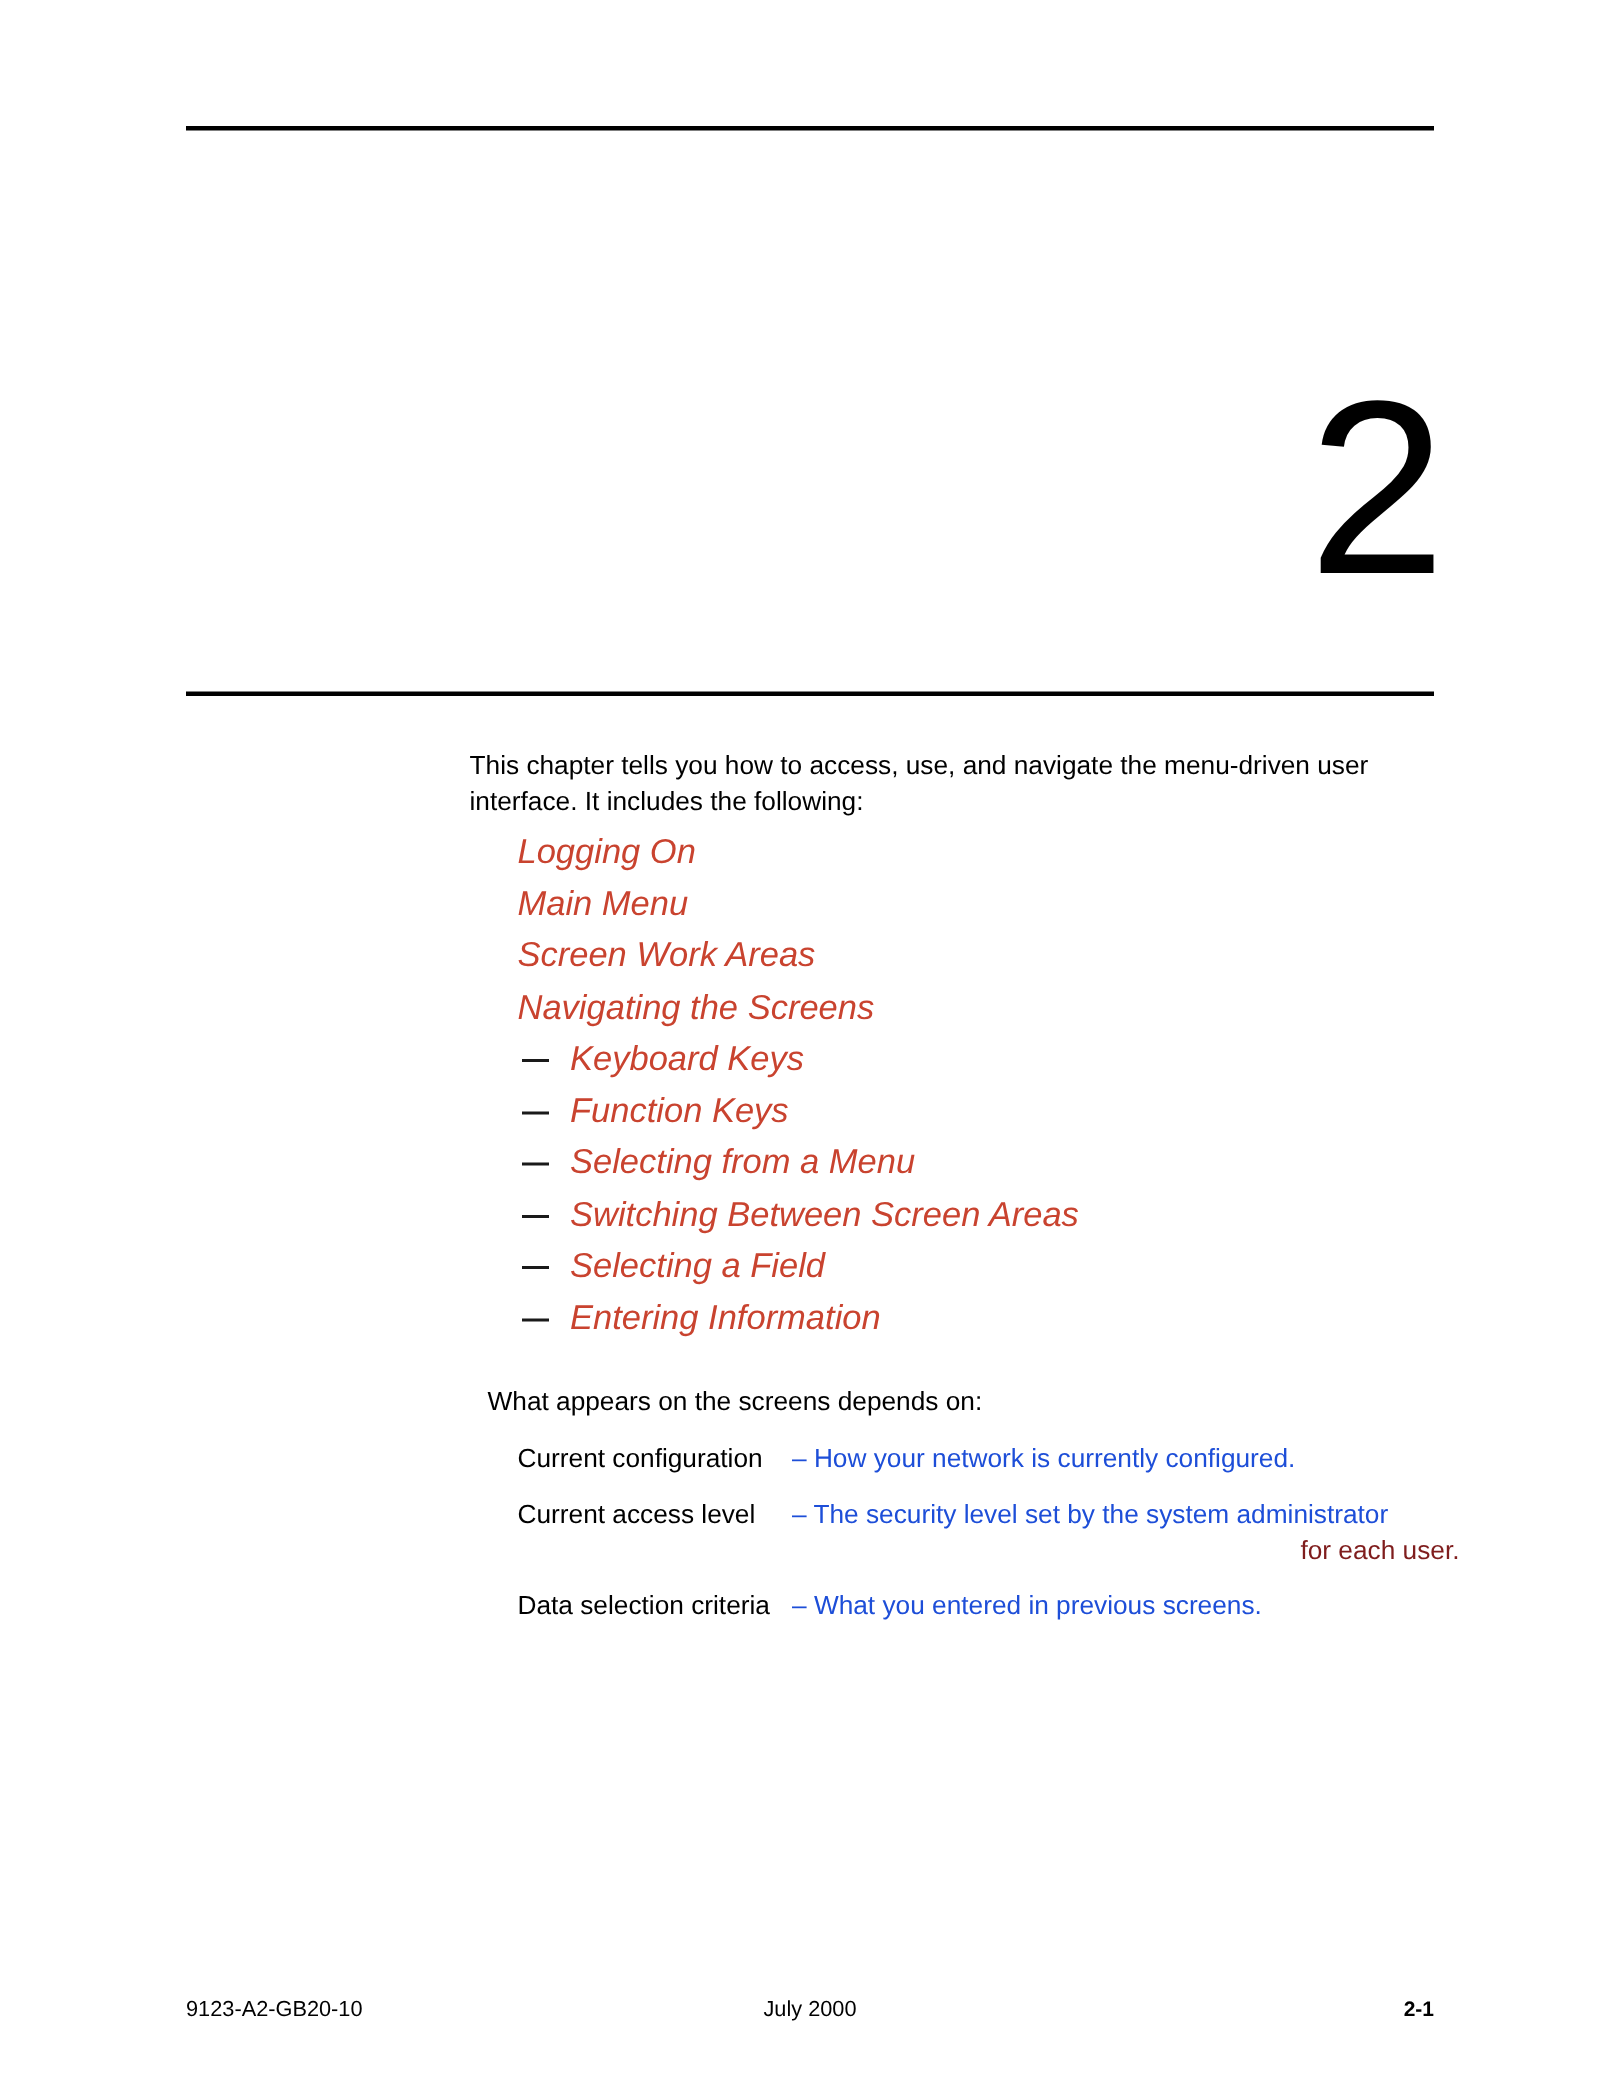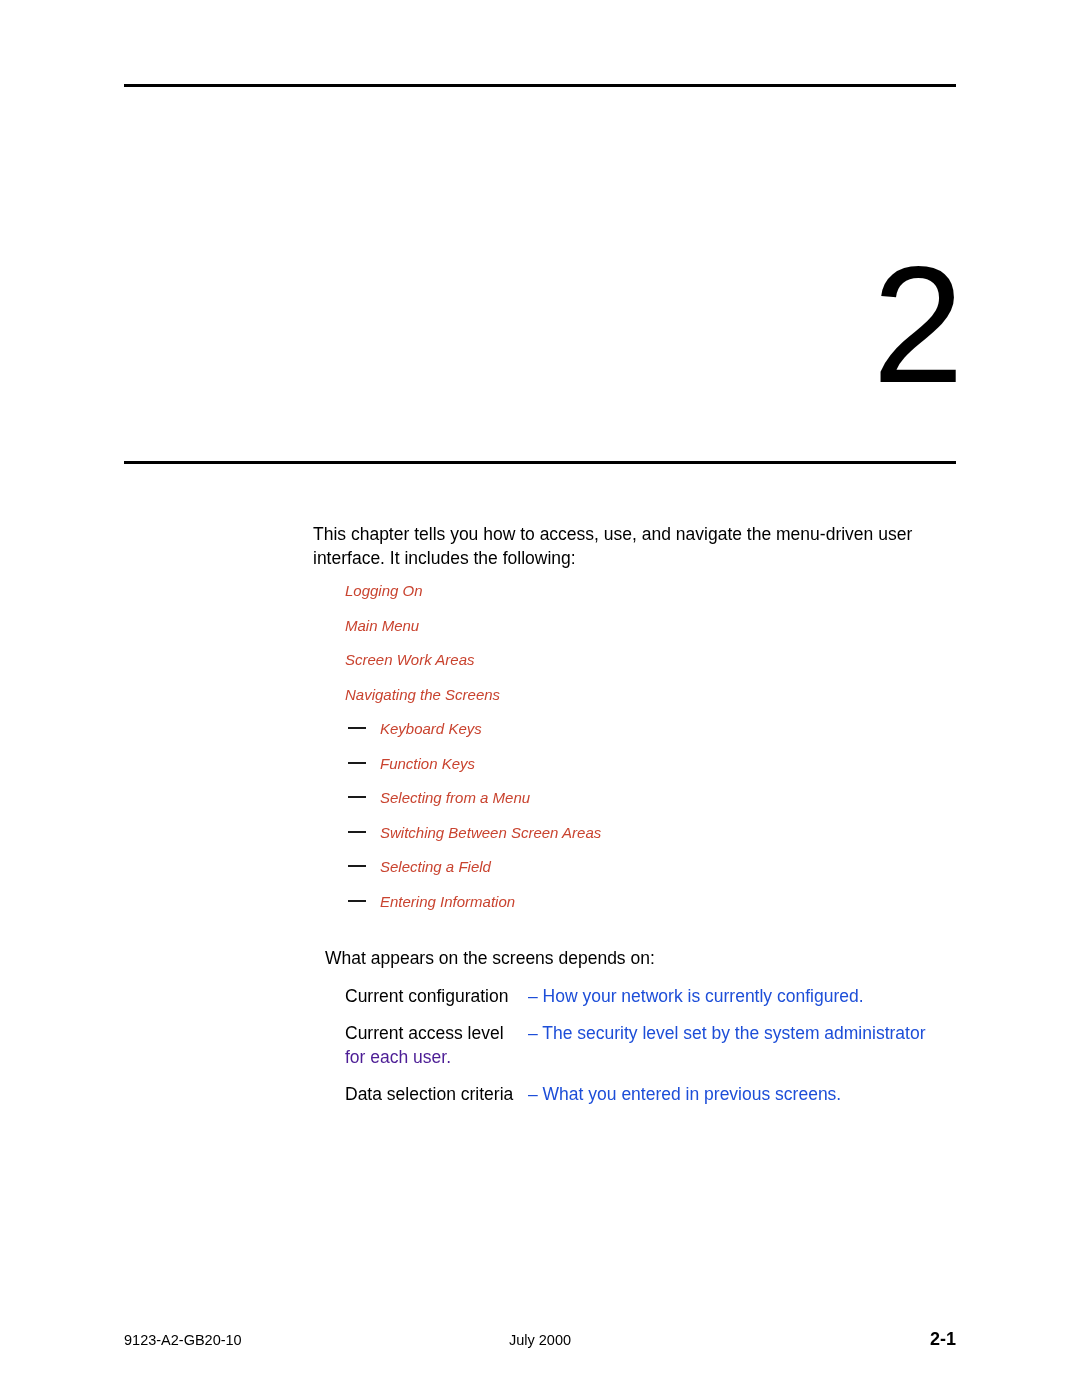--- a/index.html
+++ b/index.html
@@ -54,40 +54,40 @@
     line-height: 165px;
     font-weight: 400;
     color: #000000;
     letter-spacing: -2px;
   }
 
   
   .body-col {
     position: absolute;
     left: 313px;
-    top: 522px;
+    top: 498px;
     width: 660px;
   }
   .intro {
     font-size: 17.5px;
     line-height: 24px;
     color: #000000;
     margin: 0;
     width: 625px;
   }
 
   
   .xref-list {
     margin: 0;
     padding: 0;
     list-style: none;
     margin-top: 11px;
   }
   .xref-item {
-    font-size: 15px;
+    font-size: 23px;
     line-height: 20px;
     height: 34.5px;
     font-style: italic;
     color: #C9432F;
     white-space: nowrap;
   }
   .xref-item.level-1 {
     margin-left: 32px;
   }
   .xref-item.level-2 {
@@ -135,25 +135,26 @@
     width: 183px;
     flex: 0 0 183px;
     color: #000000;
   }
   .defrow-desc {
     color: #1d4ed8;
     flex: 1 1 auto;
   }
   .defrow-cont {
     margin-left: 32px;
-    color: #4c1d95;
+    color: #7f1d1d;
     font-size: 17.5px;
     line-height: 24px;
     margin-top: -12px;
     margin-bottom: 12.5px;
+    text-align: right;
   }
 
   
   .footer {
     position: absolute;
     left: 124px;
     right: 124px;
     top: 1329px;
     height: 24px;
   }
@@ -171,21 +172,21 @@
     transform: translateX(-50%);
     top: 2px;
     font-size: 14.5px;
     line-height: 18px;
     color: #000000;
   }
   .footer-right {
     position: absolute;
     right: 0;
     top: 0;
-    font-size: 18px;
+    font-size: 14px;
     line-height: 20px;
     font-weight: 700;
     color: #000000;
   }
 </style>
 </head>
 <body>
 
 <div class="page">
 

